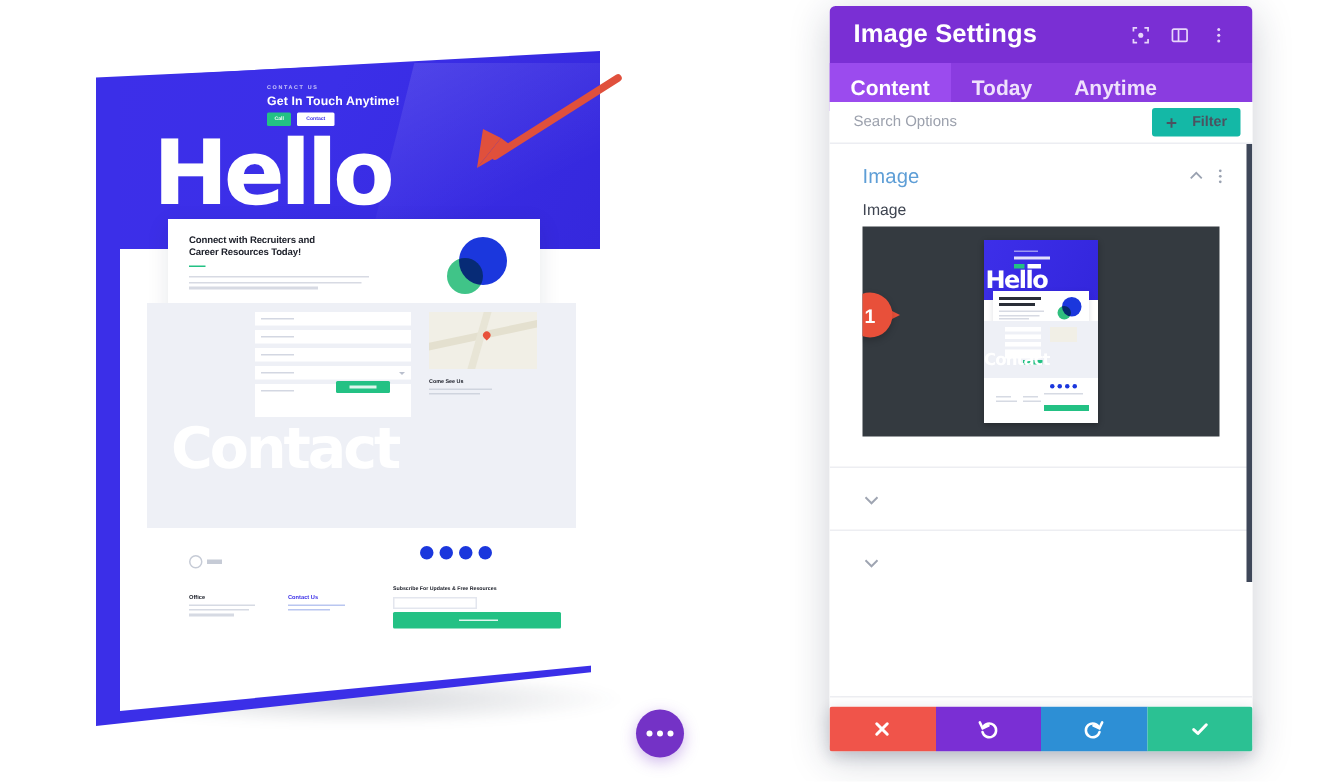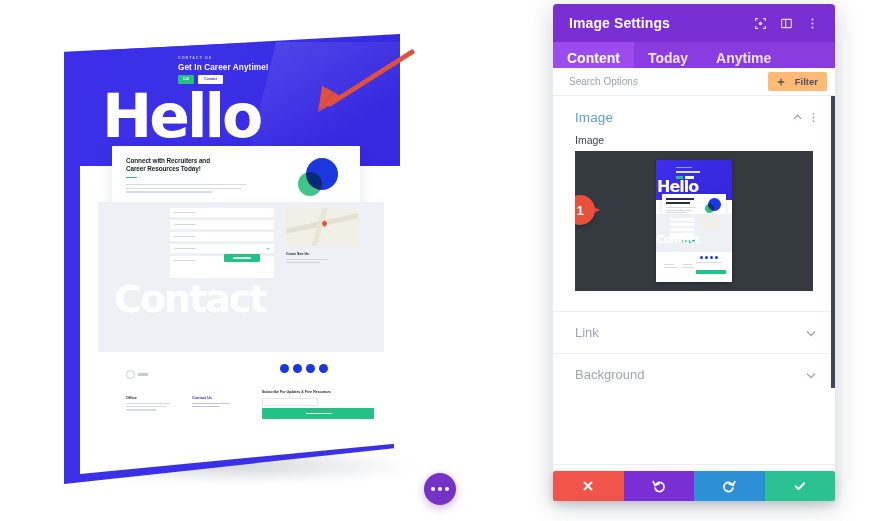--- a/index.html
+++ b/index.html
@@ -144,36 +144,36 @@
   #panel{
     position:absolute; left:553px; top:4px; width:282px; height:496px;
     background:#fff; border-radius:4px; overflow:hidden;
     box-shadow:0 6px 26px rgba(30,40,70,.22);
     display:flex; flex-direction:column;
   }
   #panel-head{
     height:38px; background:#7a2fd4; display:flex; align-items:center;
     padding:0 12px 0 16px; flex:0 0 auto;
   }
-  #panel-title{ color:#fff; font-size:14px; font-weight:700; flex:1; letter-spacing:.1px;}
+  #panel-title{ color:#fff; font-size:17px; font-weight:700; flex:1; letter-spacing:.1px;}
   .hd-ico{ width:22px;height:22px;display:flex;align-items:center;justify-content:center;
     color:#e7d6fa; margin-left:4px;}
   #tabs{ height:26px; background:#8a3ce0; display:flex; flex:0 0 auto; }
   .tab{ display:flex;align-items:center;justify-content:center; font-size:14px; font-weight:700;
     color:#efe1fc; padding:16px 14px; height:100%; white-space:nowrap;}
   .tab.sel{ background:#9b4bee; color:#fff; }
   #searchbar{
     height:28px; background:#fff; border-bottom:1px solid #ecedf2;
     display:flex; align-items:center; padding:0 8px 0 16px; flex:0 0 auto;
   }
   #search-input{ flex:1; border:0; outline:0; font-size:10px; color:#8a8f9c;
     font-family:"Liberation Sans",sans-serif; background:transparent;}
   #search-input::placeholder{ color:#9ca1ad; }
   #filter-btn{
-    background:#fdba74; color:#4c5260; font-size:9.5px; font-weight:700;
+    background:#14b8a6; color:#4c5260; font-size:9.5px; font-weight:700;
     padding:4px 9px; border-radius:2px; display:flex; align-items:center; gap:10px;
   }
   #panel-body{ flex:1; position:relative; overflow:hidden; background:#fff; }
   #scrollbar{ position:absolute; right:0; top:0; width:4px; height:292px; background:#3e4759; }
 
   .sec-head{
     padding:13px 14px 9px 22px; display:flex; align-items:center;
   }
   .sec-head .t{ flex:1; font-size:13.5px; color:#5e9ed6; font-weight:400; letter-spacing:.1px;}
   .sec-ico{ width:16px;height:16px;display:flex;align-items:center;justify-content:center;color:#9aa2b1;}
@@ -262,21 +262,21 @@
 
   <div id="mockup-area">
     <div id="mockup-shadow"></div>
     <div id="slab"></div>
 
     <div id="page-wrap">
       <div id="page">
 
         <div class="pg-hero">
           <div class="hero-eyebrow">CONTACT US</div>
-          <div class="hero-title">Get In Career Anytime!</div>
+          <div class="hero-title">Get In Touch Anytime!</div>
           <div class="hero-btns">
             <div class="hero-btn-a">Call</div>
             <div class="hero-btn-b">Contact</div>
           </div>
           <div class="hero-hello">Hello</div>
         </div>
 
         <div class="pg-white">
           <div class="pw-title">
             <span>Connect with Recruiters and</span><br>
@@ -463,30 +463,28 @@
           <div id="callout">
             <div class="tip"></div>
             <div class="badge">1</div>
           </div>
         </div>
       </div>
 
       <div style="height:20px"></div>
 
       <div class="acc-row">
-        <div class="t">Link</div>
         <div class="chev">
           <svg width="12" height="12" viewBox="0 0 12 12" fill="none" stroke="#9fa5b2" stroke-width="1.3">
             <polyline points="2,4.5 6,8.5 10,4.5"></polyline>
             </svg>
         </div>
       </div>
 
       <div class="acc-row">
-        <div class="t">Background</div>
         <div class="chev">
           <svg width="12" height="12" viewBox="0 0 12 12" fill="none" stroke="#9fa5b2" stroke-width="1.3">
             <polyline points="2,4.5 6,8.5 10,4.5"></polyline>
             </svg>
         </div>
       </div>
 
 
       <div id="help-row">
         <span id="help-dot">?</span>

